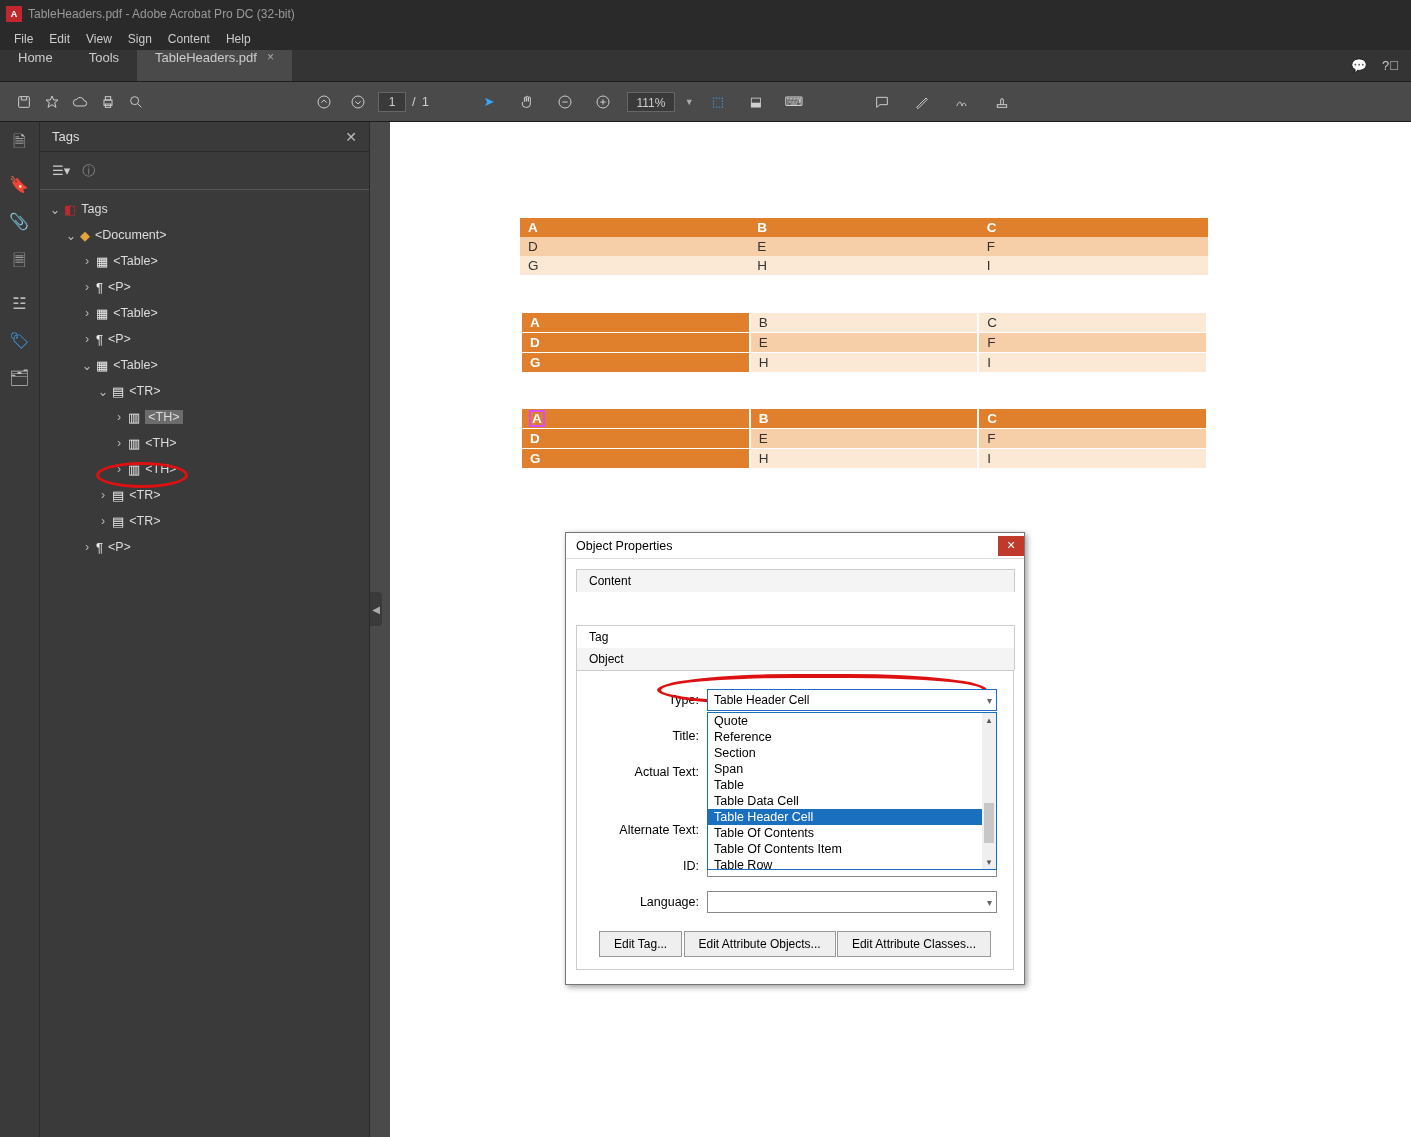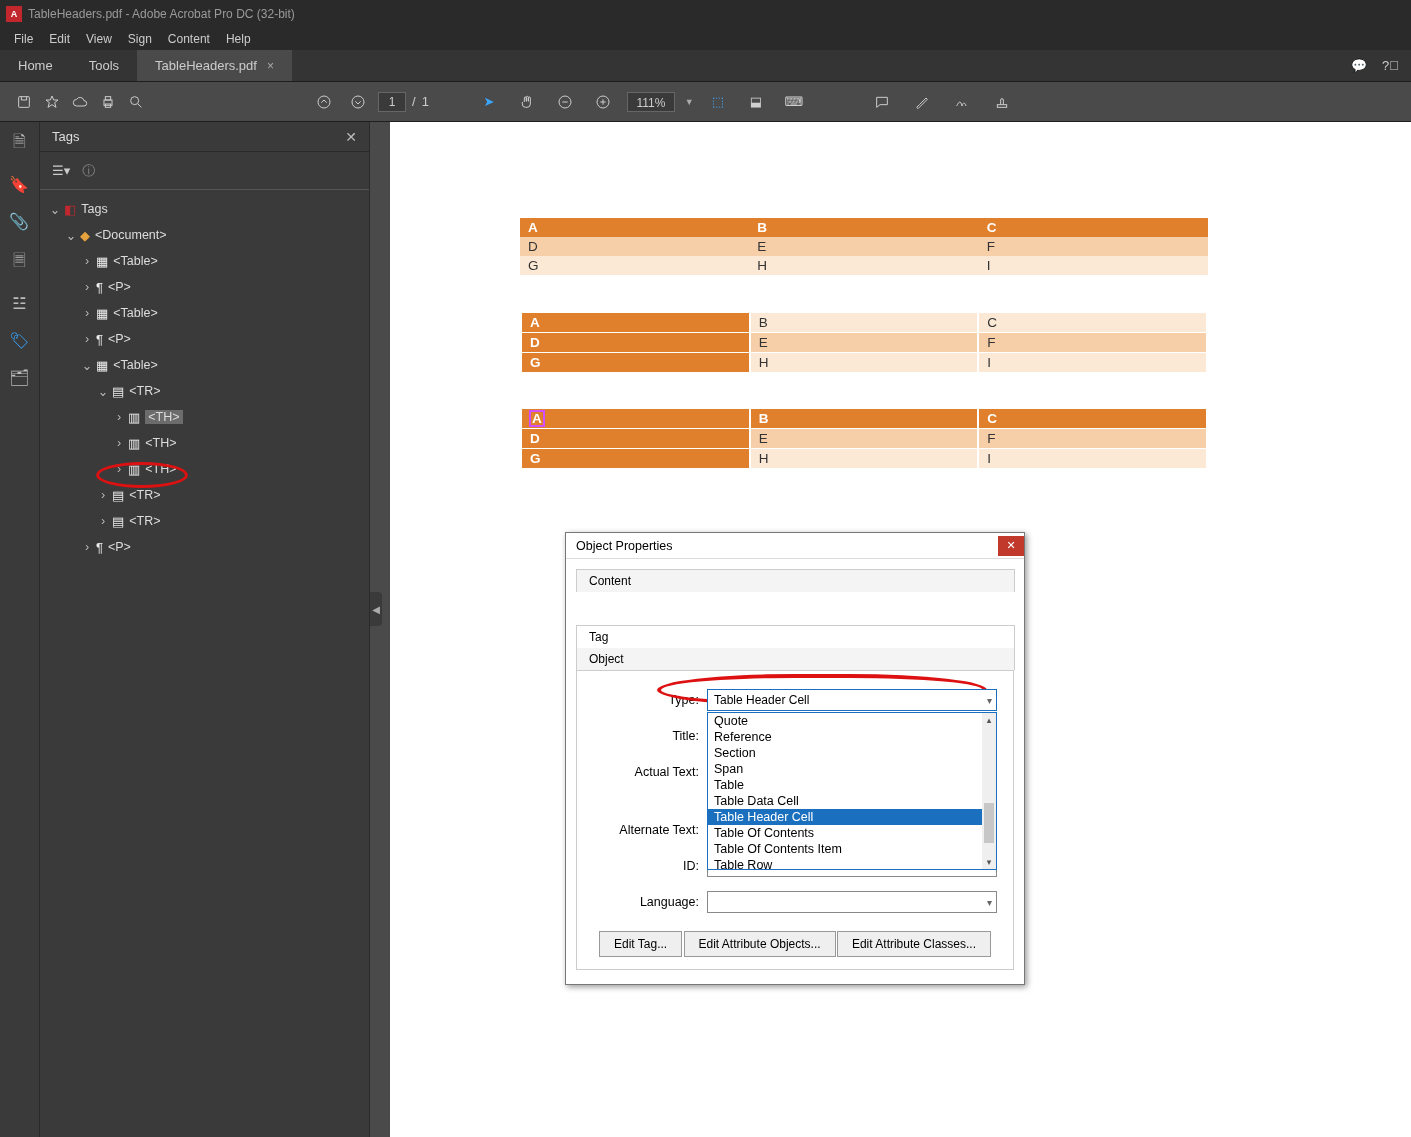--- a/index.html
+++ b/index.html
@@ -8,21 +8,21 @@
 
 .titlebar { height:28px; background:#2a2a2a; display:flex; align-items:center; padding:0 6px; color:#9a9a9a; font-size:12px; }
 .titlebar .app-icon { width:16px; height:16px; background:#c1272d; margin-right:6px; display:flex; align-items:center; justify-content:center; color:#fff; font-size:9px; font-weight:bold; }
 
 
 .menubar { height:22px; background:#2a2a2a; display:flex; align-items:center; padding:0 6px; color:#ccc; font-size:12px; }
 .menubar span { padding:0 8px; cursor:default; }
 
 
 .tabrow { height:32px; background:#343434; display:flex; align-items:center; border-bottom:1px solid #1e1e1e; }
-.tabrow .tab { padding:0 18px; height:100%; display:flex; align-items:center; color:#ccc; font-size:13px; }
+.tabrow .tab { padding:0 18px; height:100%; display:flex; align-items:flex-start; color:#ccc; font-size:13px; }
 .tabrow .tab.active { background:#4a4a4a; }
 .tabrow .tab .close { margin-left:10px; color:#aaa; font-size:12px; }
 .tabrow .spacer { flex:1; }
 .tabrow .right-icons { display:flex; align-items:center; gap:14px; padding-right:12px; }
 
 
 .toolbar { height:40px; background:#4a4a4a; display:flex; align-items:center; padding:0 10px; border-bottom:1px solid #1e1e1e; }
 .toolbar .ticon { width:28px; height:28px; display:flex; align-items:center; justify-content:center; color:#d0d0d0; }
 .toolbar .pagectl { display:flex; align-items:center; gap:6px; margin-left:160px; color:#ccc; }
 .toolbar .pagectl input { width:28px; height:20px; background:#3a3a3a; border:1px solid #666; color:#ccc; text-align:center; font-size:12px; }

